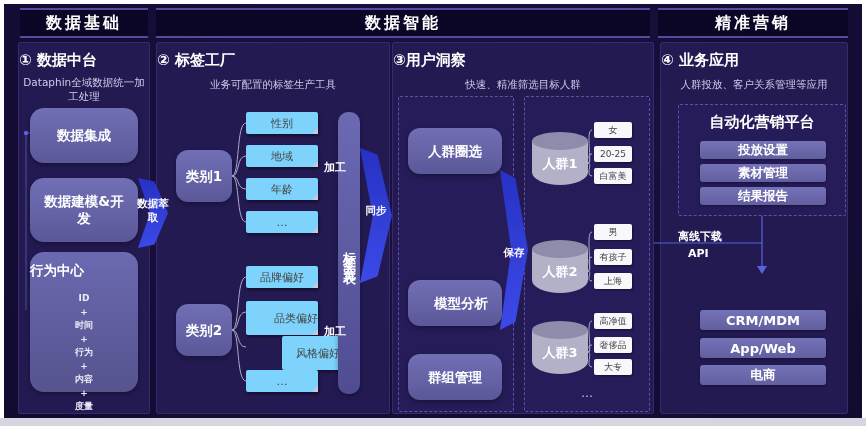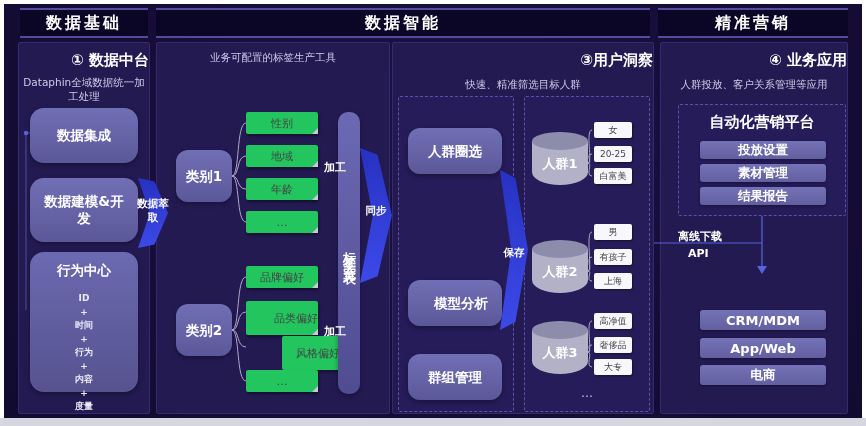--- a/index.html
+++ b/index.html
@@ -8,32 +8,32 @@
   .dark { position:absolute; left:4px; top:4px; width:858px; height:414px;
           background:radial-gradient(ellipse at 50% 30%, #1b1245 0%, #150d36 60%, #120b30 100%); }
   .bottom-strip { position:absolute; left:0; top:418px; width:866px; height:8px; background:#d6d6e0; }
   .abs { position:absolute; }
 
   .hdr { background:#0b0626; border-top:2px solid #544a9e; border-bottom:2px solid #544a9e;
          color:#fff; font-size:16px; font-weight:bold; letter-spacing:3px;
          display:flex; align-items:center; justify-content:center; height:30px; }
 
   .panel { background:#231a52; border:1px solid #37296e; border-radius:2px; }
-  .col-title { color:#fff; font-size:15px; font-weight:bold; text-align:right; width:100%; }
+  .col-title { color:#fff; font-size:15px; font-weight:bold; text-align:left; width:100%; }
   .col-sub { color:#cfcbe8; font-size:10.5px; text-align:center; line-height:14px; }
 
   .pill { background:linear-gradient(180deg,#716fb5,#5b5899); border-radius:14px; color:#fff;
           display:flex; align-items:center; justify-content:center; text-align:center;
           font-size:13.5px; font-weight:bold; line-height:17px; box-shadow:0 2px 5px rgba(0,0,0,.35); }
   .bigbox { background:linear-gradient(180deg,#6b69b0,#56538f); border-radius:14px; color:#fff;
             box-shadow:0 2px 5px rgba(0,0,0,.35); }
   .stack { display:flex; flex-direction:column; align-items:center; color:#eceaf8;
            font-size:9px; line-height:13.5px; font-weight:bold; }
 
-  .note { background:#22c55e; border-radius:2px; color:#444; font-size:11px;
+  .note { background:#7dd3fc; border-radius:2px; color:#444; font-size:11px;
           display:flex; align-items:center; justify-content:center;
           box-shadow:1px 2px 3px rgba(0,0,0,.45);text-align:right; }
   .note::after { content:''; position:absolute; right:0; bottom:0; width:0; height:0;
                  border-left:6px solid transparent; border-bottom:6px solid #c9c7d8; }
   .tag { background:#f8f7fc; border-radius:2px; color:#444; font-size:9px;
          display:flex; align-items:center; justify-content:center;
          box-shadow:1px 1px 2px rgba(0,0,0,.45); }
 
   .widebar { background:linear-gradient(180deg,#6b69b2,#4f4c92); border-radius:10px; color:#fff;
              writing-mode:vertical-rl; text-orientation:upright; font-size:13px; font-weight:bold;
@@ -81,38 +81,39 @@
     <div class="col-title" style="margin-top:8px;">① 数据中台</div>
     <div class="col-sub" style="margin:5px auto 0; width:122px;">Dataphin全域数据统一加工处理</div>
   </div>
   <div class="abs pill z3" style="left:30px; top:108px; width:108px; height:55px;">
     <span>数据集成</span>
   </div>
   <div class="abs pill z3" style="left:30px; top:178px; width:108px; height:64px;">
     <span style="width:90px;">数据建模&amp;开发</span>
   </div>
   <div class="abs bigbox z3" style="left:30px; top:252px; width:108px; height:140px;">
-    <div style="color:#fff; font-size:13.5px; font-weight:bold; text-align:center; margin-top:10px;">行为中心</div>
+    <div style="color:#fff; font-size:13.5px; font-weight:bold; margin-top:10px;">行为中心</div>
     <div class="stack" style="margin-top:12px;">
       <span>ID</span>
       <span>+</span>
       <span>时间</span>
       <span>+</span>
       <span>行为</span>
       <span>+</span>
       <span>内容</span>
       <span>+</span>
       <span>度量</span>
     </div>
   </div>
 
   <div class="abs arrowR z4" style="left:138px; top:178px; width:30px; height:70px;"></div>
   <div class="abs flow-label" style="left:137px; top:196px; width:32px; font-size:10.5px; line-height:14px;">数据萃取</div>
 
   <div class="abs panel" style="left:156px; top:42px; width:234px; height:372px;">
+    <div class="col-title" style="margin-top:8px;">② 标签工厂</div>
     <div class="col-sub" style="margin-top:7px;">业务可配置的标签生产工具</div>
   </div>
   <div class="abs pill z3" style="left:176px; top:150px; width:56px; height:52px; border-radius:12px;">
     <span>类别1</span>
   </div>
   <div class="abs note z3" style="left:246px; top:112px; width:72px; height:22px;">
       <span>性别</span>
     </div>
   <div class="abs note z3" style="left:246px; top:145px; width:72px; height:22px;">
       <span>地域</span>

